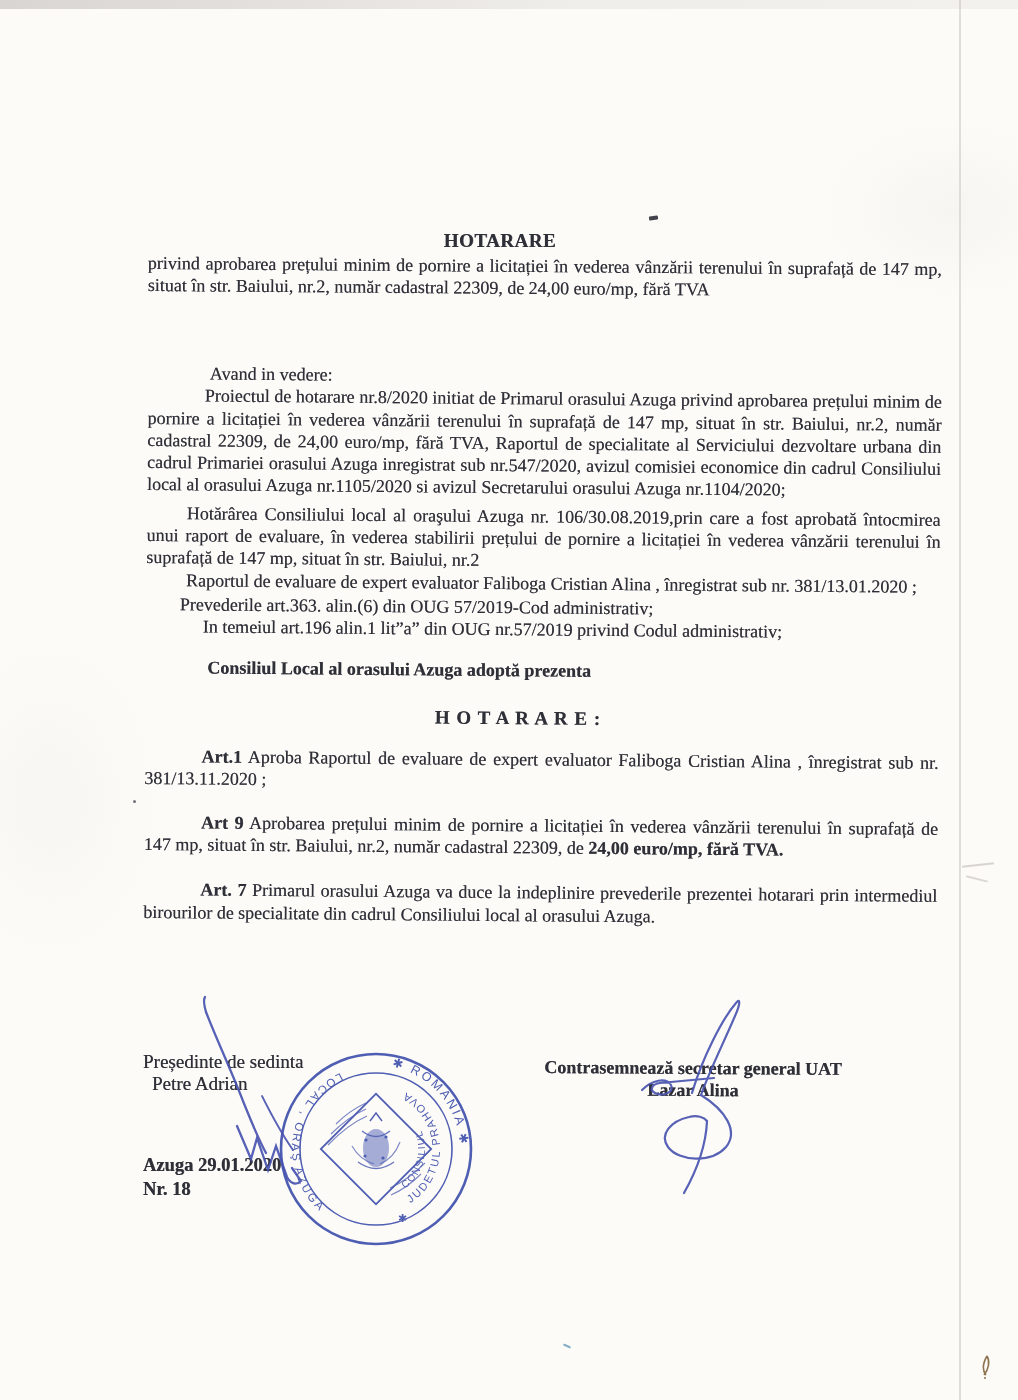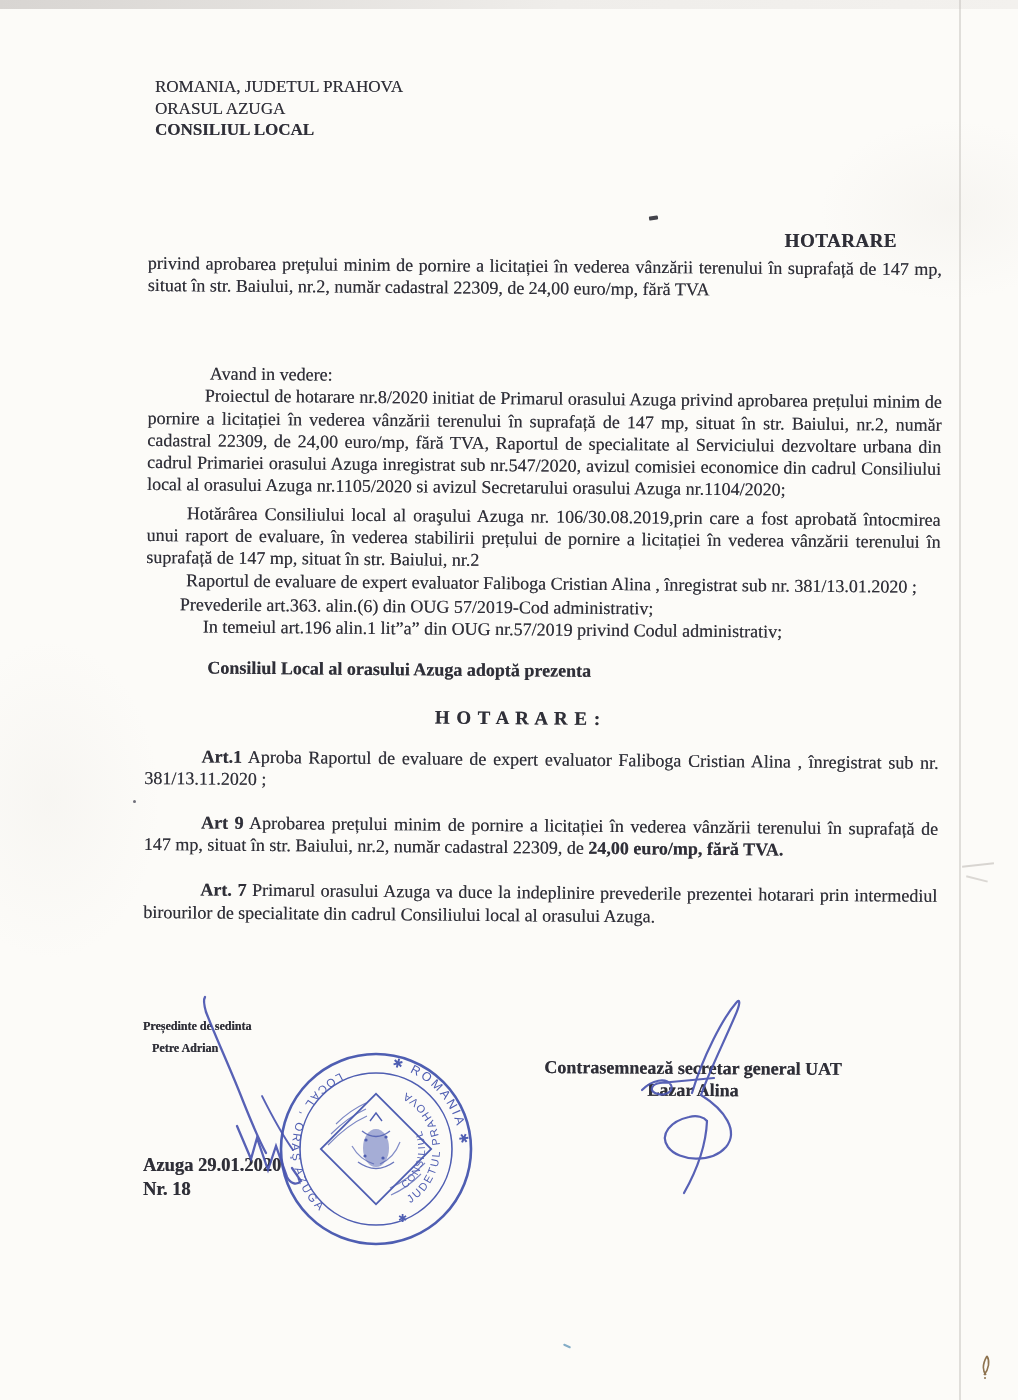--- a/index.html
+++ b/index.html
@@ -15,36 +15,36 @@
   .scan-top{position:absolute;left:0;top:0;width:1018px;height:9px;
     background:linear-gradient(to right,#d8d5d2,#efedea 55%,#f3f1ee);}
   .scan-right-line{position:absolute;left:959px;top:0;width:2px;height:1400px;
     background:rgba(190,186,181,0.45);}
   .blotch{position:absolute;border-radius:50%;pointer-events:none;}
   .doc p{margin:0;font-size:18px;line-height:22.3px;text-align:justify;
     text-shadow:0.25px 0 rgba(46,46,54,0.65);}
   .header{position:absolute;left:155px;top:76px;font-size:17px;line-height:21.5px;}
   .header div{text-shadow:0.25px 0 rgba(46,46,54,0.6);}
   .header .b{font-weight:bold;}
-  .title{position:absolute;left:148px;top:230px;width:794px;text-align:right;
+  .title{position:absolute;left:148px;top:230px;width:794px;text-align:center;
     font-weight:bold;font-size:19px;letter-spacing:0.5px;
     transform:translateX(-45px);text-shadow:0.3px 0 rgba(40,40,50,0.7);}
   .subtitle{position:absolute;left:148px;top:252px;width:794px;
     transform:rotate(0.45deg);transform-origin:0 0;}
   .flow{position:absolute;left:148px;top:362px;width:794px;
     transform:rotate(0.5deg);transform-origin:0 0;}
   .i34{text-indent:34px}.i40{text-indent:40px}.i57{text-indent:57px}.i62{text-indent:62px}
   .m6{margin-top:6px!important}.m2{margin-top:2px!important}
   .adoption{margin-top:18px!important;font-weight:bold;text-align:left!important;}
   .decision{margin-top:26px!important;font-weight:bold;font-size:19px!important;
     text-align:center!important;position:relative;left:-24px;letter-spacing:1px;}
   .art1{margin-top:19px!important}.art2{margin-top:21px!important}.art3{margin-top:23px!important}
   .b{font-weight:bold;}
-  .sig-president{position:absolute;left:143px;top:1015px;font-size:12px;line-height:22px;
-    font-weight:bold;text-shadow:0.3px 0 rgba(40,40,50,0.7);}
+  .sig-president{position:absolute;left:143px;top:1051px;font-size:19px;line-height:22px;
+    font-weight:normal;text-shadow:0.3px 0 rgba(40,40,50,0.7);}
   .sig-president .name{padding-left:9px;}
   .sig-secretary{position:absolute;left:528px;top:1057px;width:330px;text-align:center;
     font-size:18px;line-height:22px;font-weight:bold;
     transform:rotate(0.35deg);text-shadow:0.3px 0 rgba(40,40,50,0.7);}
   .footer{position:absolute;left:143px;top:1154px;font-size:18.5px;line-height:23.5px;
     font-weight:bold;text-shadow:0.3px 0 rgba(40,40,50,0.7);}
   .overlay{position:absolute;left:0;top:0;pointer-events:none;}
   .dash-artifact{position:absolute;left:649px;top:216px;width:9px;height:4px;
     background:#43434b;border-radius:1px;transform:rotate(-9deg);}
   .dot-artifact{position:absolute;left:133px;top:800px;width:3px;height:3px;
@@ -59,25 +59,20 @@
 </head>
 <body>
 
 <div class="page doc">
 
   <div class="scan-top"></div>
   <div class="scan-right-line"></div>
   <div class="blotch" style="left:820px;top:120px;width:260px;height:180px;background:radial-gradient(closest-side,rgba(214,209,201,0.14),rgba(214,209,201,0));"></div>
   <div class="blotch" style="left:-60px;top:640px;width:220px;height:320px;background:radial-gradient(closest-side,rgba(214,209,201,0.12),rgba(214,209,201,0));"></div>
 
-  <div class="header">
-    <div>ROMANIA, JUDETUL PRAHOVA</div>
-    <div>ORASUL  AZUGA</div>
-    <div class="b">CONSILIUL LOCAL</div>
-  </div>
 
   <div class="dash-artifact"></div>
 
   <div class="title">HOTARARE</div>
   <p class="subtitle">privind aprobarea prețului minim de pornire a licitației în vederea vânzării terenului în suprafață de 147  mp, situat în str. Baiului, nr.2,  număr cadastral 22309, de 24,00 euro/mp, fără TVA</p>
 
   <div class="flow">
     <p class="i62">Avand in vedere:</p>
     <p class="i57">Proiectul de hotarare nr.8/2020 initiat de Primarul orasului Azuga privind aprobarea prețului minim de pornire a licitației în vederea vânzării terenului în suprafață de 147  mp, situat în str. Baiului, nr.2,  număr cadastral 22309, de 24,00 euro/mp, fără TVA, Raportul de specialitate  al Serviciului dezvoltare urbana din cadrul Primariei orasului Azuga inregistrat sub nr.547/2020, avizul comisiei economice din cadrul Consiliului local al orasului Azuga nr.1105/2020 si avizul Secretarului orasului Azuga nr.1104/2020;</p>
     <p class="i40 m6">Hotărârea Consiliului local al oraşului Azuga nr. 106/30.08.2019,prin care a fost aprobată întocmirea unui raport  de evaluare, în vederea stabilirii prețului de pornire a licitației în vederea vânzării terenului în suprafață de  147 mp, situat în str. Baiului, nr.2</p>

